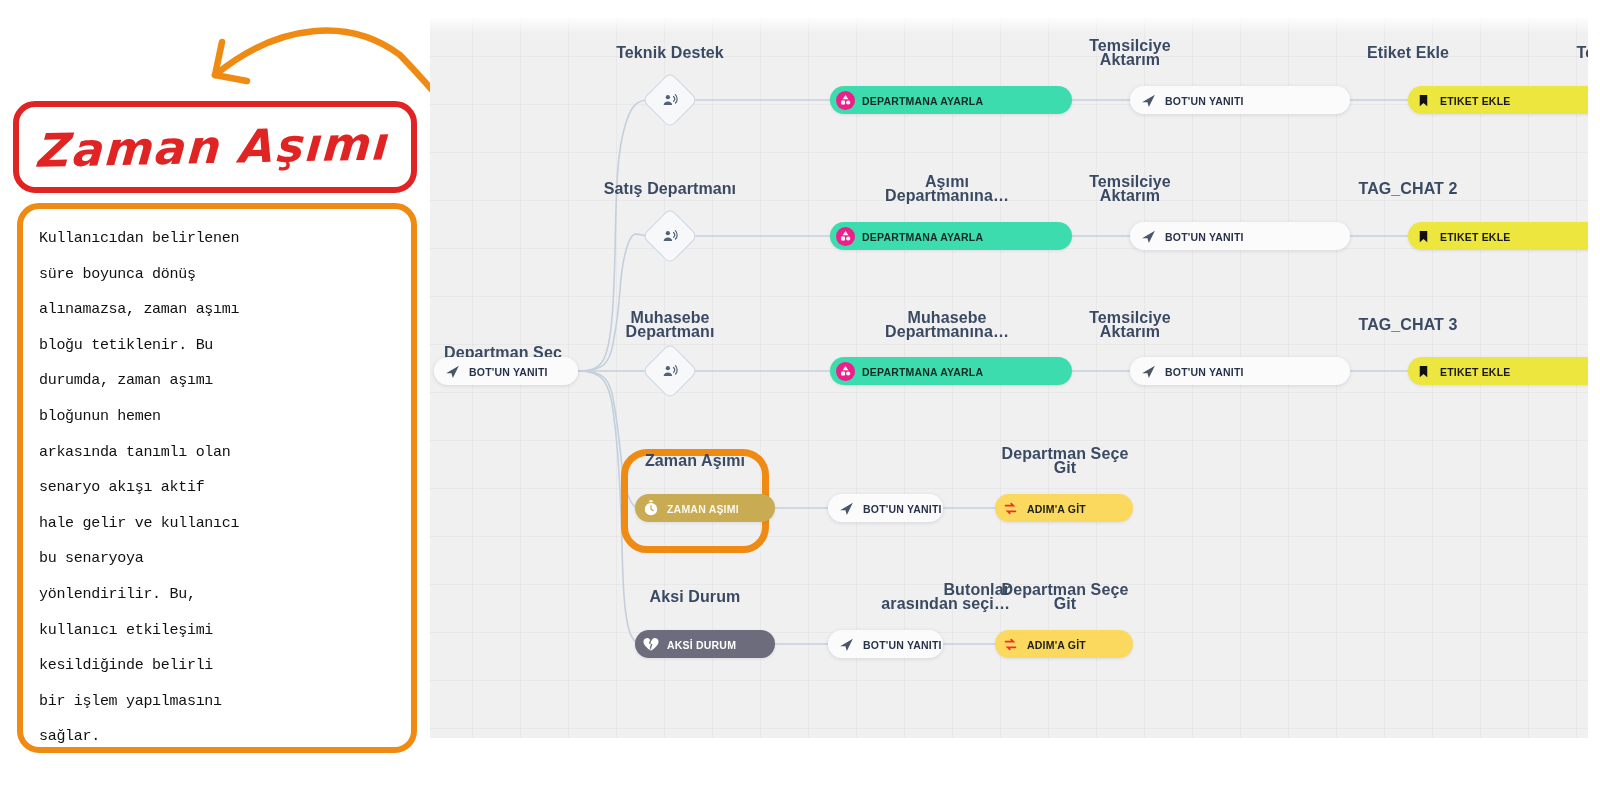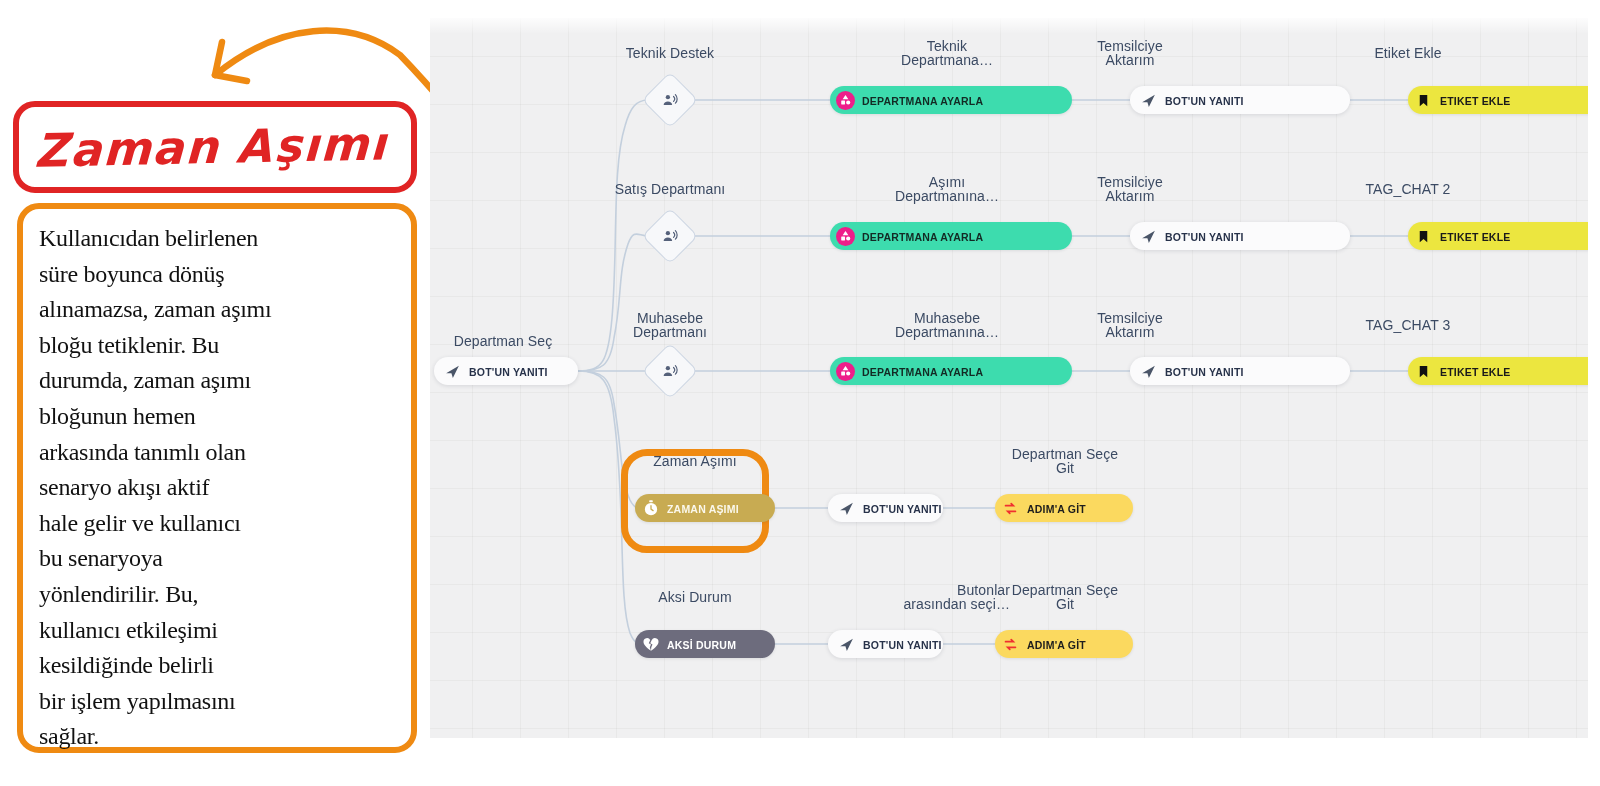--- a/index.html
+++ b/index.html
@@ -27,22 +27,22 @@
     transform: skewX(-6deg) rotate(-1.2deg);
     white-space:nowrap;
   }
 
   #desc-box {
     position:absolute; left:17px; top:203px; width:400px; height:550px;
     border:6px solid #ef8a12; border-radius:22px; background:#fff;
     padding:12px 16px 10px 16px;
   }
   #desc-text {
-    font-family:Liberation Serif, serif;
-    font-size:24px; line-height:35.6px; color:#111;
+    font-family:Liberation Mono, monospace;
+    font-size:15px; line-height:35.6px; color:#111;
     letter-spacing:-0.3px;
     white-space:pre-wrap;
   }
 
   
   #arrow-svg { position:absolute; left:0; top:0; width:1600px; height:786px; pointer-events:none; }
 
   
   #flow-canvas {
     position:absolute; left:430px; top:18px; width:1158px; height:720px;
@@ -57,21 +57,21 @@
   #canvas-top-fade {
     position:absolute; left:430px; top:18px; width:1158px; height:16px;
     background:linear-gradient(to bottom, rgba(255,255,255,0.85), rgba(255,255,255,0));
     pointer-events:none;
   }
   #edges-svg { position:absolute; left:0; top:0; width:1158px; height:720px; }
 
   
   .node-label {
     position:absolute; text-align:center;
-    font-size:14px; font-weight:400; color:#3b4a63;
+    font-size:16px; font-weight:700; color:#3b4a63;
     line-height:14px; letter-spacing:0.1px;
     pointer-events:none;
   }
 
   
   .pill {
     position:absolute; height:28px; border-radius:14px;
     display:flex; align-items:center; gap:7px;
     padding:0 13px 0 6px;
     font-size:10.5px; font-weight:700; letter-spacing:0.2px;
@@ -164,21 +164,21 @@
         <path d="M 920 353 L 978 353"></path>
 
         <path d="M 345 490 L 398 490"></path>
         <path d="M 513 490 L 565 490"></path>
 
         <path d="M 345 626 L 398 626"></path>
         <path d="M 513 626 L 565 626"></path>
       </g>
     </svg>
 
-    <div class="node-label" style="left:-2px; top:316px; width:150px;">Departman Seç</div>
+    <div class="node-label" style="left:-2px; top:328px; width:150px;">Departman Seç</div>
     <div class="pill white" style="left:4px; top:339px; width:144px;">
       <span class="ico">
         <svg width="17" height="17" viewBox="0 0 24 24">
             <path d="M3 14.5 L21 4 L12.5 21 L10.5 14.5 L3 14.5 Z" fill="#4a5568"></path>
           </svg>
       </span>
       <span class="txt">BOT'UN YANITI</span>
     </div>
 
     <div class="node-label" style="left:160px; top:28px; width:160px;">Teknik Destek</div>
@@ -186,22 +186,20 @@
       <span class="dico">
         <svg width="17" height="17" viewBox="0 0 24 24">
           <circle cx="9" cy="7" r="3" fill="#55617a"></circle>
           <path d="M3 18c0-3.3 2.7-5 6-5s6 1.7 6 5z" fill="#55617a"></path>
           <path d="M17 6a5 5 0 0 1 0 7" stroke="#55617a" stroke-width="1.7" fill="none" stroke-linecap="round"></path>
           <path d="M19.6 3.5a8.5 8.5 0 0 1 0 12" stroke="#55617a" stroke-width="1.7" fill="none" stroke-linecap="round"></path>
         </svg>
       </span>
     </div>
 
-    <div class="node-label" style="left:392px; top:21px; width:250px; white-space:pre-line;">Teknik
-Departmana…</div>
     <div class="pill teal" style="left:400px; top:68px; width:242px;">
       <span class="ico">
         <svg width="19" height="19" viewBox="0 0 24 24">
             <circle cx="12" cy="12" r="12" fill="#ee1e8a"></circle>
           <path d="M12 5 L15.6 10.3 L8.4 10.3 Z" fill="#fff"></path>
             <rect x="6.6" y="12" width="4.8" height="5" rx="0.6" fill="#fff"></rect>
           <circle cx="15.4" cy="14.5" r="2.6" fill="#fff"></circle>
           </svg>
       </span>
       <span class="txt">DEPARTMANA AYARLA</span>

